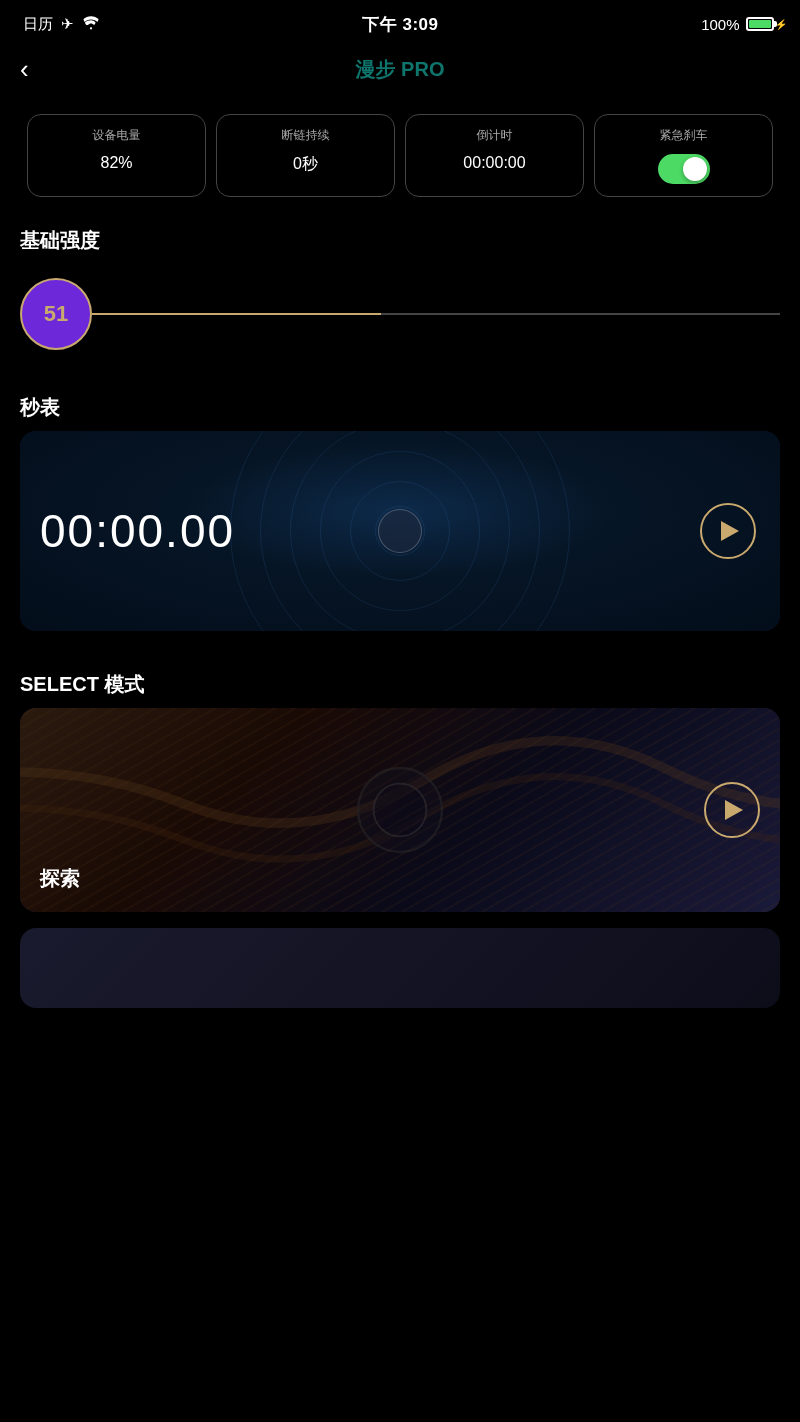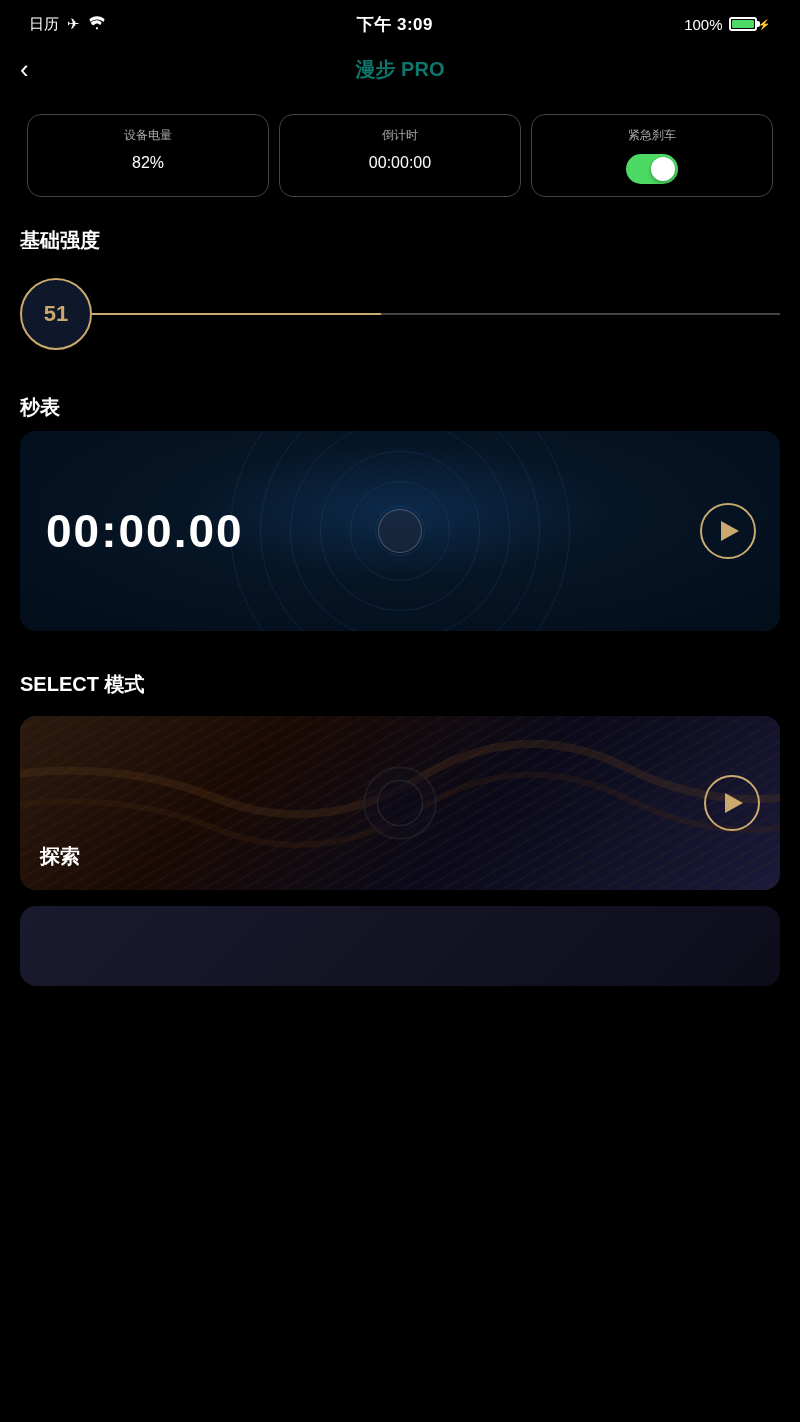--- a/index.html
+++ b/index.html
@@ -12,22 +12,23 @@
       font-family: -apple-system, "PingFang SC", "Helvetica Neue", sans-serif;
       color: #fff;
       overflow-x: hidden;
     }
 
     
     .status-bar {
       display: flex;
       align-items: center;
       justify-content: space-between;
-      padding: 8px 29px 4px;
+      padding: 8px 12px 4px;
       height: 44px;
+      margin-left: 11px;
     }
     .status-left {
       display: flex;
       align-items: center;
       gap: 8px;
       font-size: 15px;
       font-weight: 500;
     }
     .status-center {
       font-size: 17px;
@@ -168,21 +169,21 @@
       align-items: center;
       gap: 0;
       position: relative;
       height: 80px;
     }
     .slider-thumb-circle {
       width: 72px;
       height: 72px;
       border-radius: 50%;
       border: 2px solid #c9a96e;
-      background: #0f172a;
+      background: #6d28d9;
       display: flex;
       align-items: center;
       justify-content: center;
       font-size: 22px;
       font-weight: 600;
       color: #c9a96e;
       flex-shrink: 0;
       z-index: 2;
       cursor: pointer;
     }
@@ -229,25 +230,25 @@
       align-items: center;
       justify-content: center;
     }
     .ring {
       position: absolute;
       border-radius: 50%;
       border: 1px solid rgba(70, 130, 200, 0.15);
     }
     .stopwatch-time {
       position: absolute;
-      left: 26px;
+      left: 20px;
       top: 50%;
       transform: translateY(-50%);
       font-size: 46px;
-      font-weight: 700;
+      font-weight: 400;
       color: #fff;
       letter-spacing: 2px;
     }
     .stopwatch-center-btn {
       position: absolute;
       left: 50%;
       top: 50%;
       transform: translate(-50%, -50%);
       width: 44px;
       height: 44px;
@@ -275,25 +276,25 @@
       width: 0;
       height: 0;
       border-top: 10px solid transparent;
       border-bottom: 10px solid transparent;
       border-left: 18px solid #c9a96e;
       margin-left: 4px;
     }
 
     
     .select-card {
-      margin: 8px 20px 16px;
+      margin: 0 20px 16px;
       border-radius: 16px;
       overflow: hidden;
       position: relative;
-      height: 174px;
+      height: 204px;
       background: #1a1a2e;
       cursor: pointer;
     }
     .select-card-bg {
       position: absolute;
       inset: 0;
     }
     .explore-bg {
       background: linear-gradient(135deg, #2a1a0e 0%, #1a0a05 30%, #0a0a1a 60%, #1a1a3a 100%);
     }
@@ -383,20 +384,24 @@
 
 <div class="nav-bar">
   <span class="back-btn">‹</span>
   <span class="nav-title">漫步 PRO</span>
 </div>
 
 <div class="cards-row">
   <div class="info-card">
     <span class="card-label">设备电量</span>
     <span class="card-value">82%</span>
+  </div>
+  <div class="info-card">
+    <span class="card-label">断链持续</span>
+    <span class="card-value">0秒</span>
   </div>
   <div class="info-card">
     <span class="card-label">倒计时</span>
     <span class="card-value">00:00:00</span>
   </div>
   <div class="info-card">
     <span class="card-label">紧急刹车</span>
     <div class="toggle">
       <div class="toggle-thumb"></div>
     </div>

